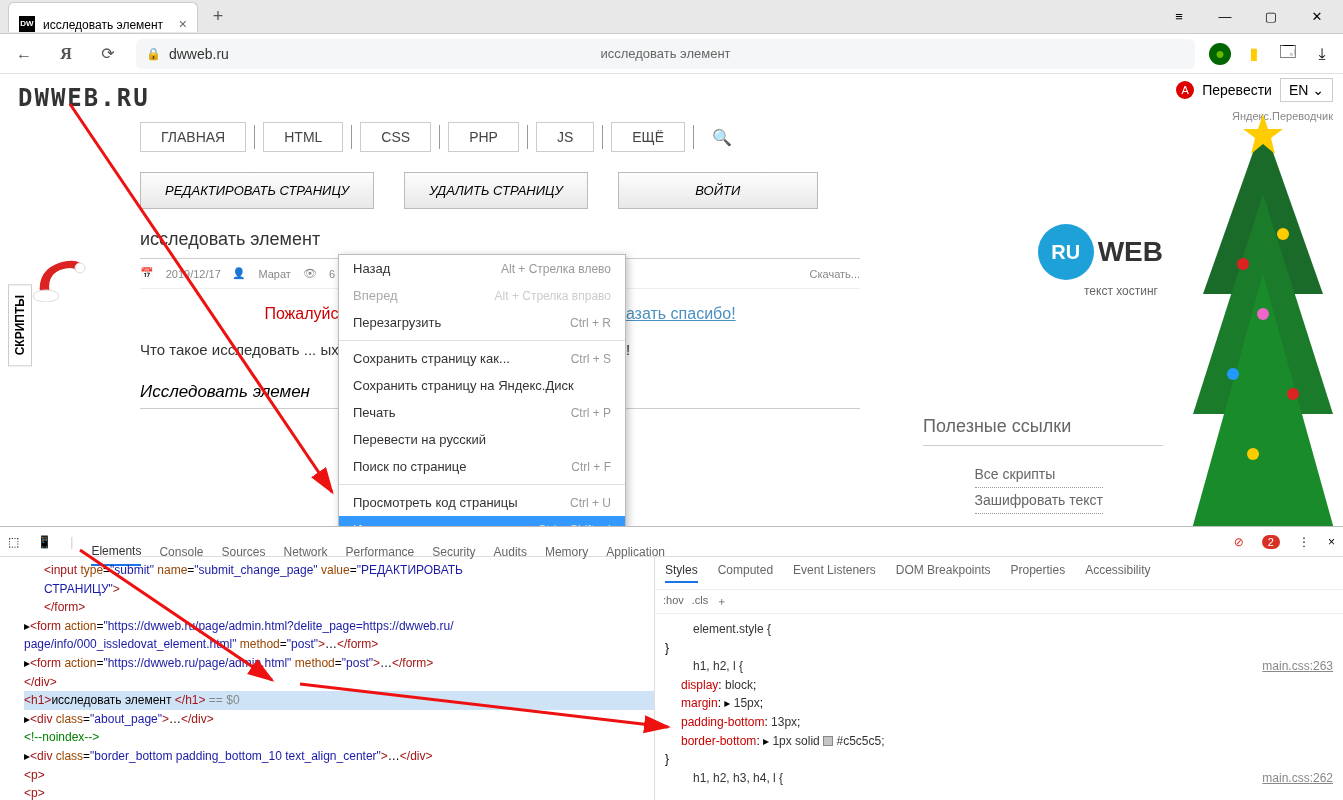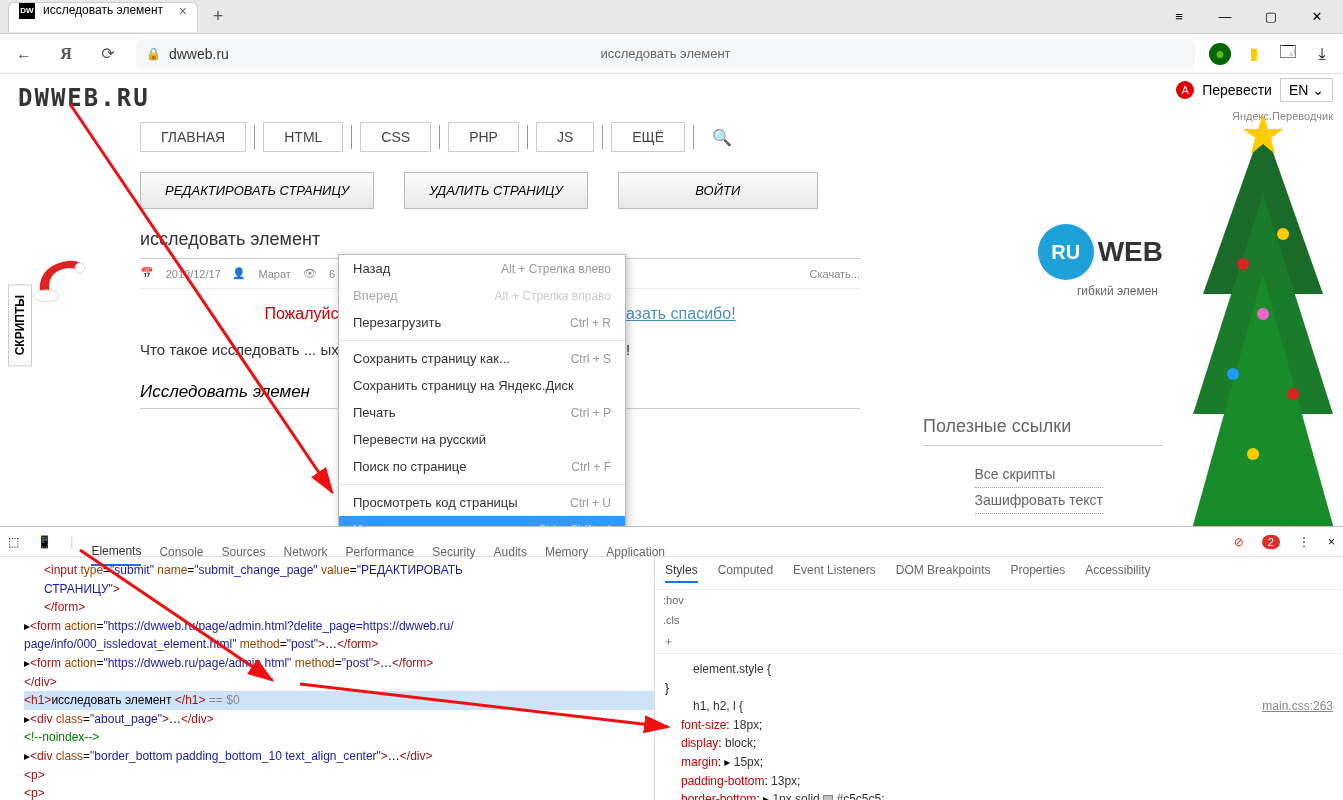--- a/index.html
+++ b/index.html
@@ -1,20 +1,20 @@
 <!DOCTYPE html>
 <html><head>
 <meta charset="utf-8">
 <style>
 * { margin: 0; padding: 0; box-sizing: border-box; font-family: Arial, sans-serif; }
 body { width: 1343px; height: 800px; overflow: hidden; background: #fff; font-size: 13px; }
 
 
 .chrome-top { height: 34px; background: #e8e8e8; display: flex; align-items: center; border-bottom: 1px solid #ccc; }
-.tab { background: #fff; height: 30px; margin-left: 8px; padding: 0 10px; display: flex; align-items: flex-start; gap: 8px; border-radius: 6px 6px 0 0; font-size: 12px; min-width: 190px; border: 1px solid #ccc; border-bottom: none; }
+.tab { background: #fff; height: 30px; margin-left: 8px; padding: 0 10px; display: flex; align-items: flex-end; gap: 8px; border-radius: 6px 6px 0 0; font-size: 12px; min-width: 190px; border: 1px solid #ccc; border-bottom: none; }
 .favicon { width: 16px; height: 16px; background: #000; color: #fff; font-size: 8px; font-weight: bold; display: flex; align-items: center; justify-content: center; }
 .tab-close { margin-left: auto; cursor: pointer; font-size: 14px; color: #666; }
 .new-tab { width: 28px; height: 28px; display: flex; align-items: center; justify-content: center; font-size: 18px; color: #555; margin-left: 6px; cursor: pointer; }
 .chrome-spacer { flex: 1; }
 .win-btns { display: flex; gap: 2px; margin-right: 4px; }
 .wb { width: 44px; height: 30px; display: flex; align-items: center; justify-content: center; font-size: 13px; cursor: pointer; }
 
 .addr-bar { height: 40px; display: flex; align-items: center; padding: 0 10px; gap: 14px; background: #fff; border-bottom: 1px solid #e0e0e0; }
 .nav-btn { width: 28px; height: 28px; display: flex; align-items: center; justify-content: center; color: #555; font-size: 16px; cursor: pointer; }
 .addr-field { flex: 1; display: flex; align-items: center; gap: 8px; background: #f5f6f7; height: 30px; border-radius: 6px; padding: 0 10px; position: relative; }
@@ -83,21 +83,21 @@
 .dt-elements .val { color: #1a1aa6; }
 .dt-elements .sel { background: #cfe3f7; }
 .dt-elements .cmt { color: #008000; }
 .dt-elements .ind1 { padding-left: 20px; }
 .dt-right { flex: 1; display: flex; flex-direction: column; }
 .dt-right-tabs { display: flex; gap: 20px; padding: 6px 10px; border-bottom: 1px solid #eee; font-size: 12px; font-family: Arial; }
 .dt-right-tabs span { color: #666; cursor: pointer; }
 .dt-right-tabs .active { color: #333; border-bottom: 2px solid #1a73e8; padding-bottom: 4px; }
 .dt-filter { display: flex; padding: 4px 8px; border-bottom: 1px solid #eee; font-family: Arial; font-size: 12px; color: #999; align-items: center; }
 .dt-filter input { border: none; outline: none; flex: 1; font-size: 12px; }
-.dt-hov-cls { color: #666; font-size: 11px; display: flex; gap: 8px; flex-direction: column; }
+.dt-hov-cls { color: #666; font-size: 11px; display: flex; gap: 8px; }
 .dt-styles { padding: 6px 10px; line-height: 1.55; }
 .dt-styles .sel-blk { color: #333; margin-left: 28px; }
 .dt-styles .prop { color: #c80000; }
 .dt-styles .pval { color: #333; }
 .dt-styles .src { float: right; color: #888; text-decoration: underline; }
 .swatch { display: inline-block; width: 10px; height: 10px; border: 1px solid #888; background: #c5c5c5; vertical-align: middle; }
 
 
 .arrow-svg { position: absolute; left: 0; top: 0; pointer-events: none; z-index: 50; }
 </style>
@@ -198,21 +198,21 @@
     <path d="M8 40 Q 5 15 30 8 Q 50 4 50 14 Q 50 18 44 16 Q 40 12 28 16 Q 14 22 18 40 Z" fill="#d22"></path>
     <ellipse cx="14" cy="42" rx="13" ry="6" fill="#fff" stroke="#ddd"></ellipse>
     <circle cx="48" cy="14" r="5" fill="#fff" stroke="#ddd"></circle>
   </svg>
   <div class="scripts-tab">СКРИПТЫ</div>
 
   <div class="ruweb">
     <span class="ruweb-circle">RU</span>
     <span>WEB</span>
   </div>
-  <div class="ruweb-sub">гибкий элемен</div>
+  <div class="ruweb-sub">текст хостинг</div>
 
   <div class="sidebar-h3">Полезные ссылки</div>
   <div class="side-links">
     <a>Все скрипты</a>
     <a>Зашифровать текст</a>
   </div>
 
   <svg class="tree" viewBox="0 0 160 470">
     <polygon points="80,10 140,180 20,180" fill="#1a6b2a"></polygon>
     <polygon points="80,80 150,300 10,300" fill="#1a7b2a"></polygon>
@@ -334,21 +334,20 @@
         <span class="dt-hov-cls">
             <span>:hov</span>
             <span>.cls</span>
             <span>＋</span>
           </span>
       </div>
       <div class="dt-styles">
         <div class="sel-blk">element.style {</div>
         <div>}</div>
         <div><span class="src">main.css:263</span><span class="sel-blk">h1, h2, l {</span></div>
-        <div style="padding-left:16px;"><span class="prop">font-size</span>: <span class="pval">18px</span>;</div>
         <div style="padding-left:16px;"><span class="prop">display</span>: <span class="pval">block</span>;</div>
         <div style="padding-left:16px;"><span class="prop">margin</span>: ▸ <span class="pval">15px</span>;</div>
         <div style="padding-left:16px;"><span class="prop">padding-bottom</span>: <span class="pval">13px</span>;</div>
         <div style="padding-left:16px;"><span class="prop">border-bottom</span>: ▸ <span class="pval">1px solid</span> <span class="swatch"></span> <span class="pval">#c5c5c5;</span></div>
         <div>}</div>
         <div><span class="src">main.css:262</span><span class="sel-blk">h1, h2, h3, h4, l {</span></div>
       </div>
     </div>
   </div>
 </div>

